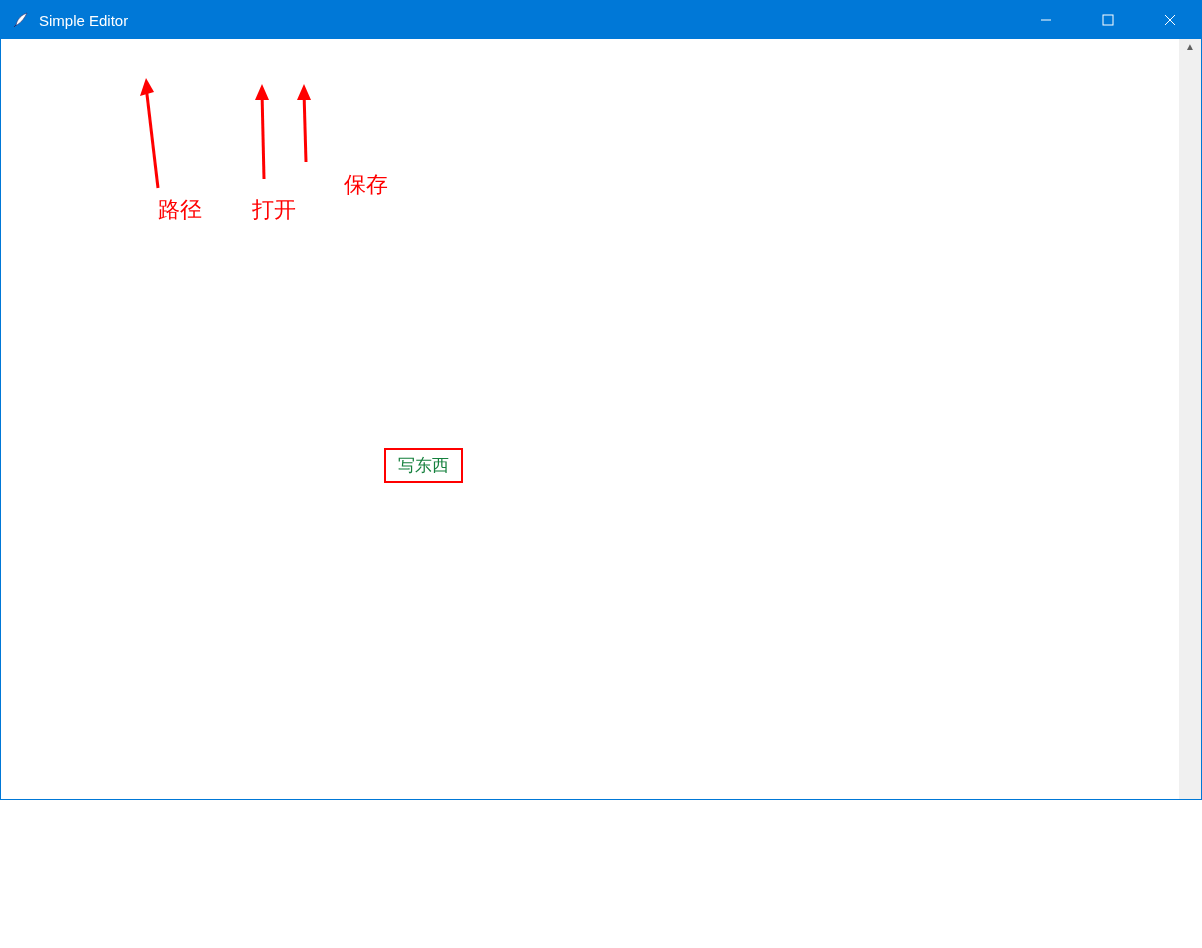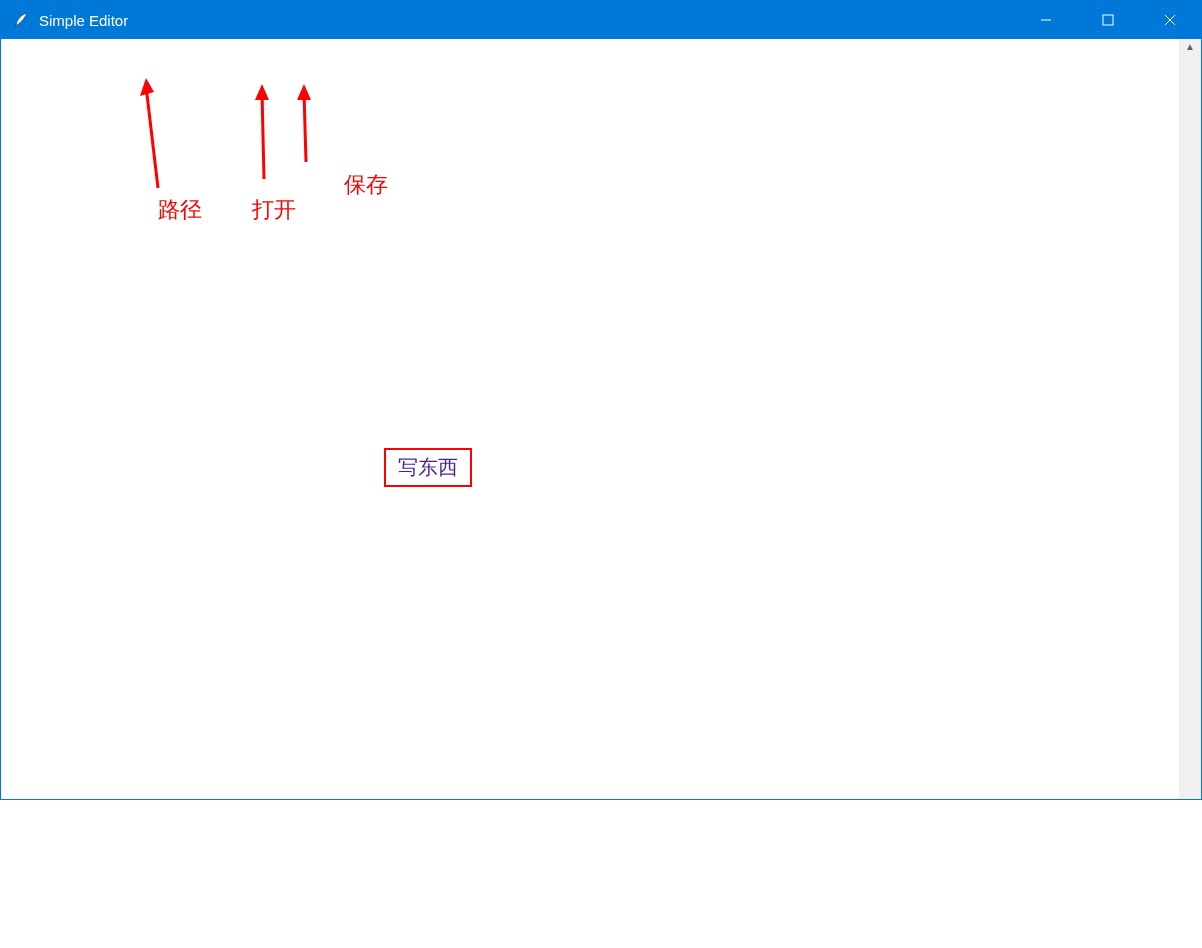--- a/index.html
+++ b/index.html
@@ -139,22 +139,22 @@
     }
     .anno-text {
       position: absolute;
       color: #ff0000;
       font-size: 22px;
       font-family: "Microsoft YaHei", "SimSun", sans-serif;
     }
     .anno-box {
       position: absolute;
       border: 2px solid #ff0000;
-      color: #4c1d95;
-      font-size: 20px;
+      color: #15803d;
+      font-size: 17px;
       font-family: Liberation Serif, serif;
       display: flex;
       align-items: center;
       justify-content: center;
       padding: 4px 12px;
     }
     .arrow {
       position: absolute;
     }
   </style>

